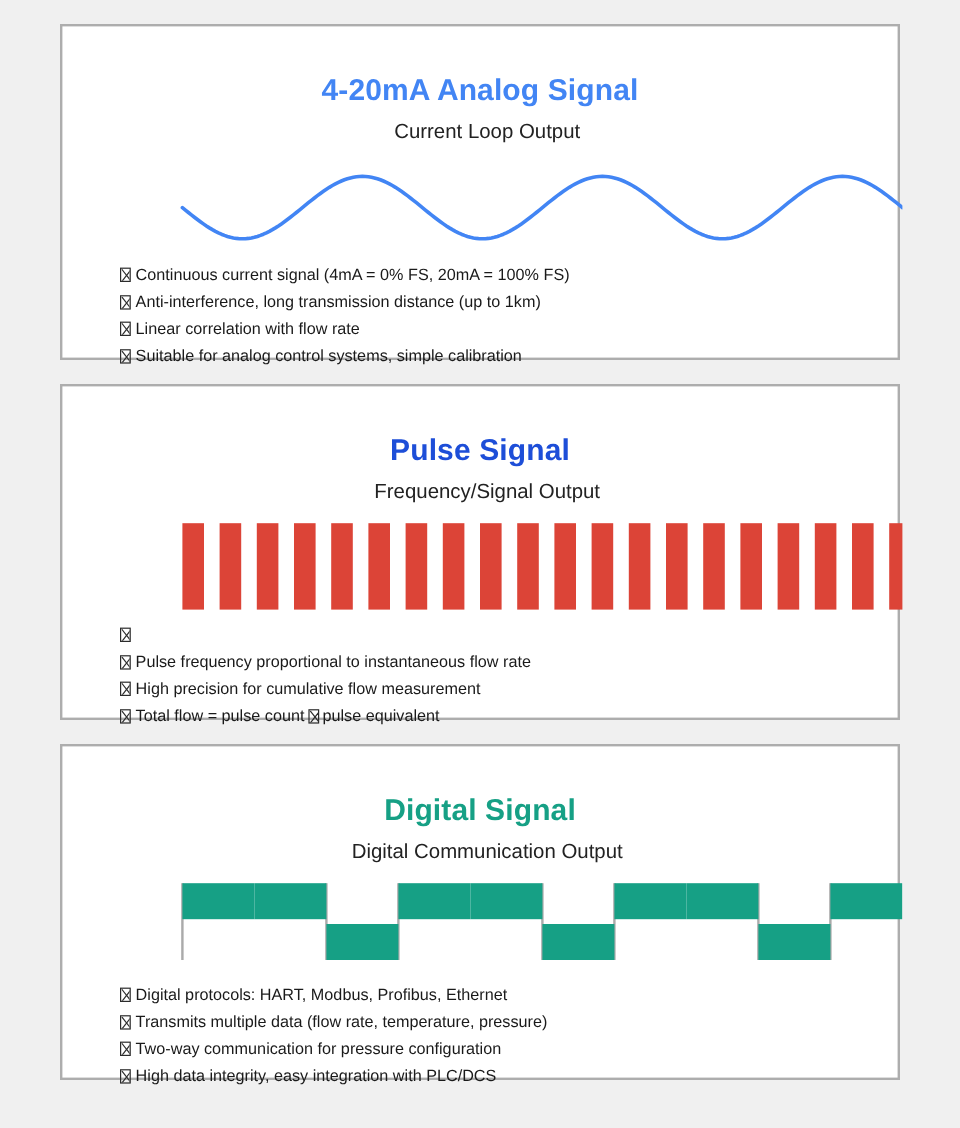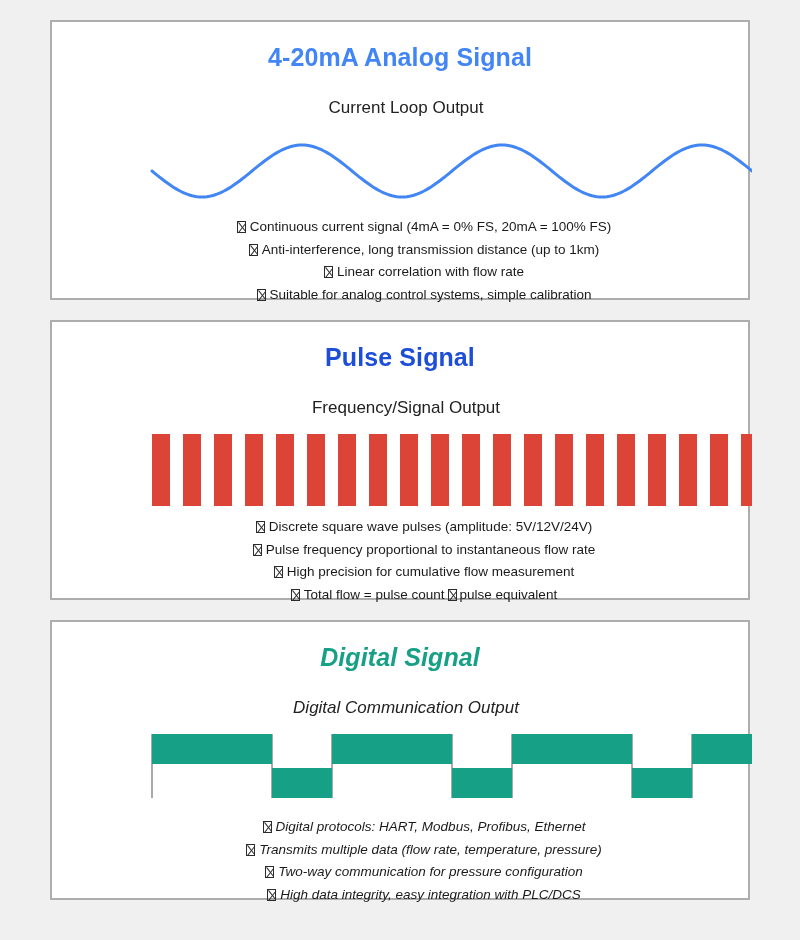--- a/index.html
+++ b/index.html
@@ -23,28 +23,28 @@
   .card {
     position: absolute;
     left: 50px;
     width: 700px;
     box-sizing: border-box;
     background: #ffffff;
     border: 2px solid #adadad;
   }
   #card-analog { top: 20px;  height: 280px; }
   #card-pulse  { top: 320px; height: 280px; }
-  #card-digital{ top: 620px; height: 280px; font-style: italic; }
+  #card-digital{ top: 620px; height: 280px; }
 
   .card-title {
     text-align: center;
     font-size: 25px;
     font-weight: bold;
-    margin: 16px;
-    padding-top: 5px;
+    margin: 0;
+    padding-top: 39px;
     letter-spacing: 0.1px;
   }
   .card-subtitle {
     text-align: center;
     font-size: 17px;
     color: #222222;
     margin: 0;
     padding-top: 10px;
     padding-left: 12px;
   }
@@ -55,21 +55,20 @@
   }
   .wave-svg {
     display: block;
     width: 700px;
     height: 90px;
   }
   .features {
     list-style: none;
     margin: 0;
     padding: 0 0 0 48px;
-    text-align: center;
   }
   .features li {
     font-size: 13.5px;
     color: #1a1a1a;
     line-height: 22.5px;
     white-space: nowrap;
   }
   .bullet {
     display: inline-block;
     width: 9px;
@@ -166,21 +165,21 @@
             <rect x="565" y="8" width="18" height="72" fill="#dc4437"></rect>
             <rect x="596" y="8" width="18" height="72" fill="#dc4437"></rect>
             <rect x="627" y="8" width="18" height="72" fill="#dc4437"></rect>
             <rect x="658" y="8" width="18" height="72" fill="#dc4437"></rect>
             <rect x="689" y="8" width="18" height="72" fill="#dc4437"></rect>
           </g>
       </svg>
     </div>
 
     <ul class="features">
-      <li><span class="bullet"></span><span>Discrete square wave pulses (amplitude: 5V/12V/24V)</span></li>
+      <li><span class="bullet"></span></li>
       <li><span class="bullet"></span><span>Pulse frequency proportional to instantaneous flow rate</span></li>
       <li><span class="bullet"></span><span>High precision for cumulative flow measurement</span></li>
       <li><span class="bullet"></span><span>Total flow = pulse count</span><span class="bullet-inline"></span><span>pulse equivalent</span></li>
     </ul>
   </section>
 
   <section class="card" id="card-digital">
     <h2 class="card-title" style="color: rgb(22, 160, 133);">Digital Signal</h2>
     <p class="card-subtitle">Digital Communication Output</p>
 

